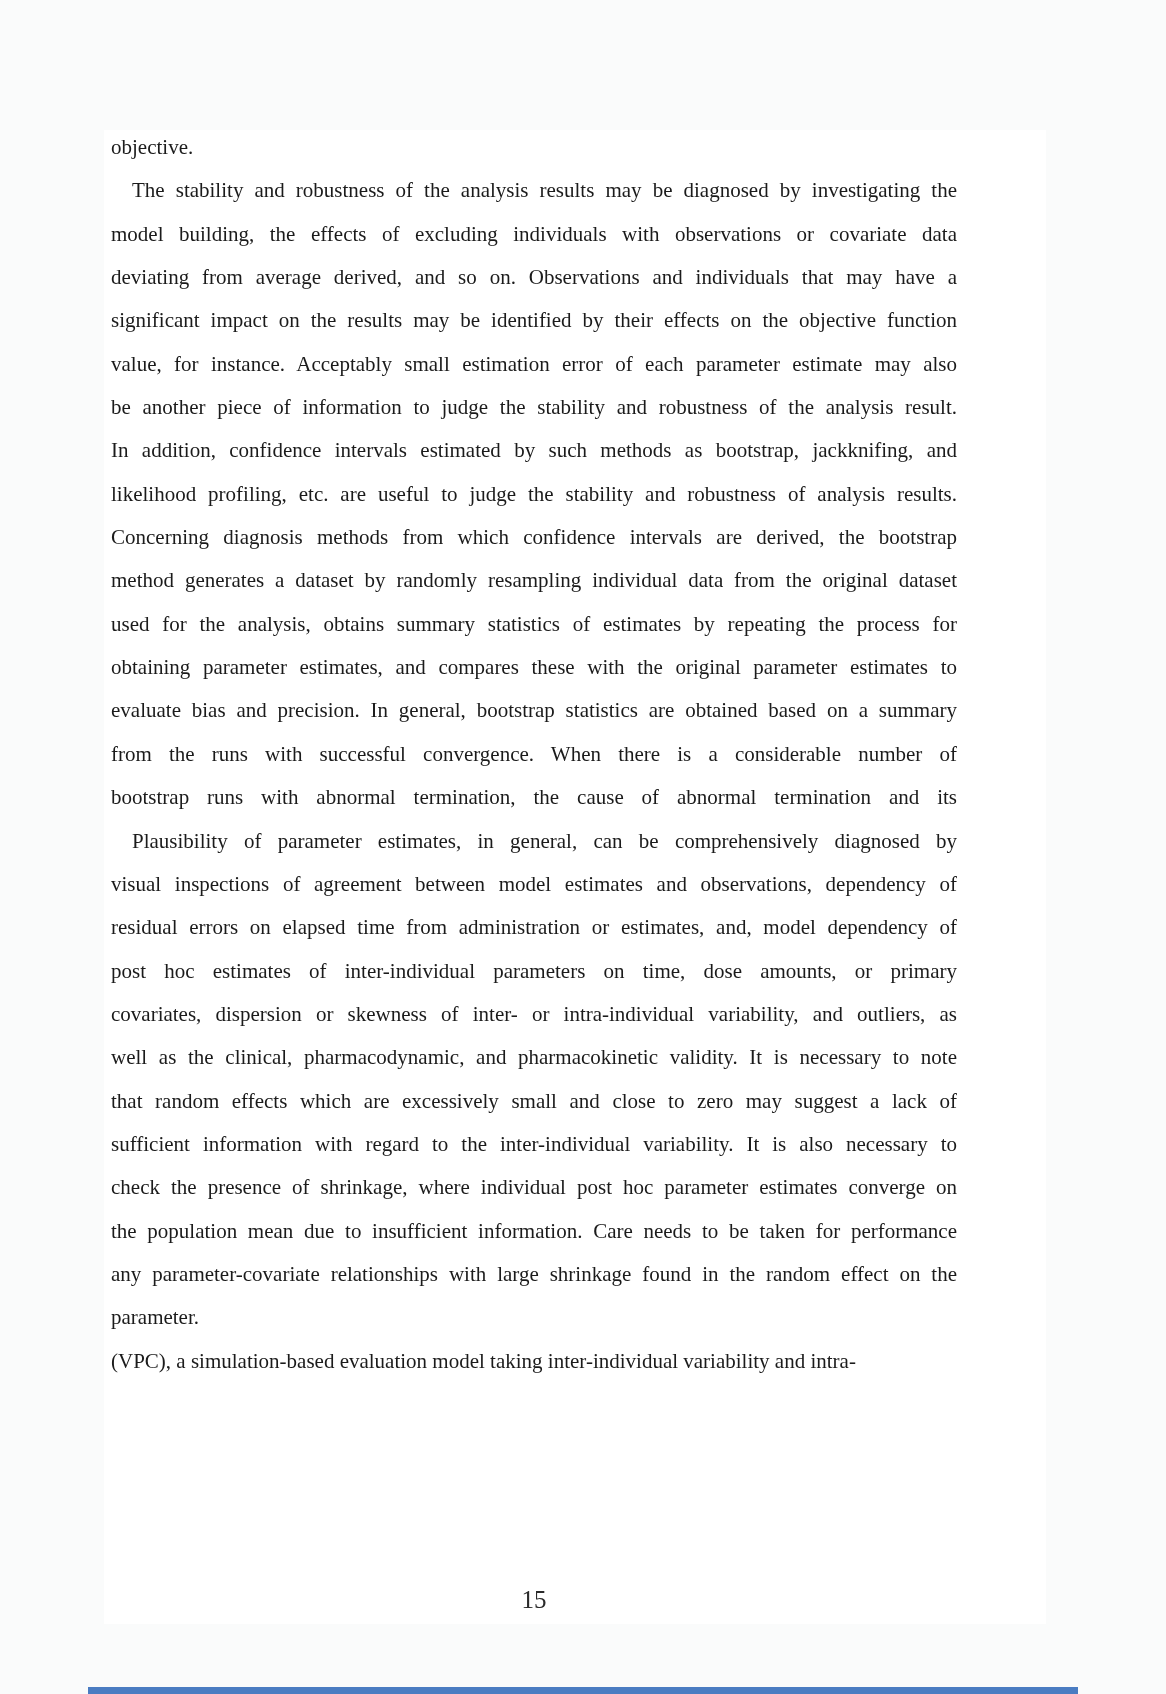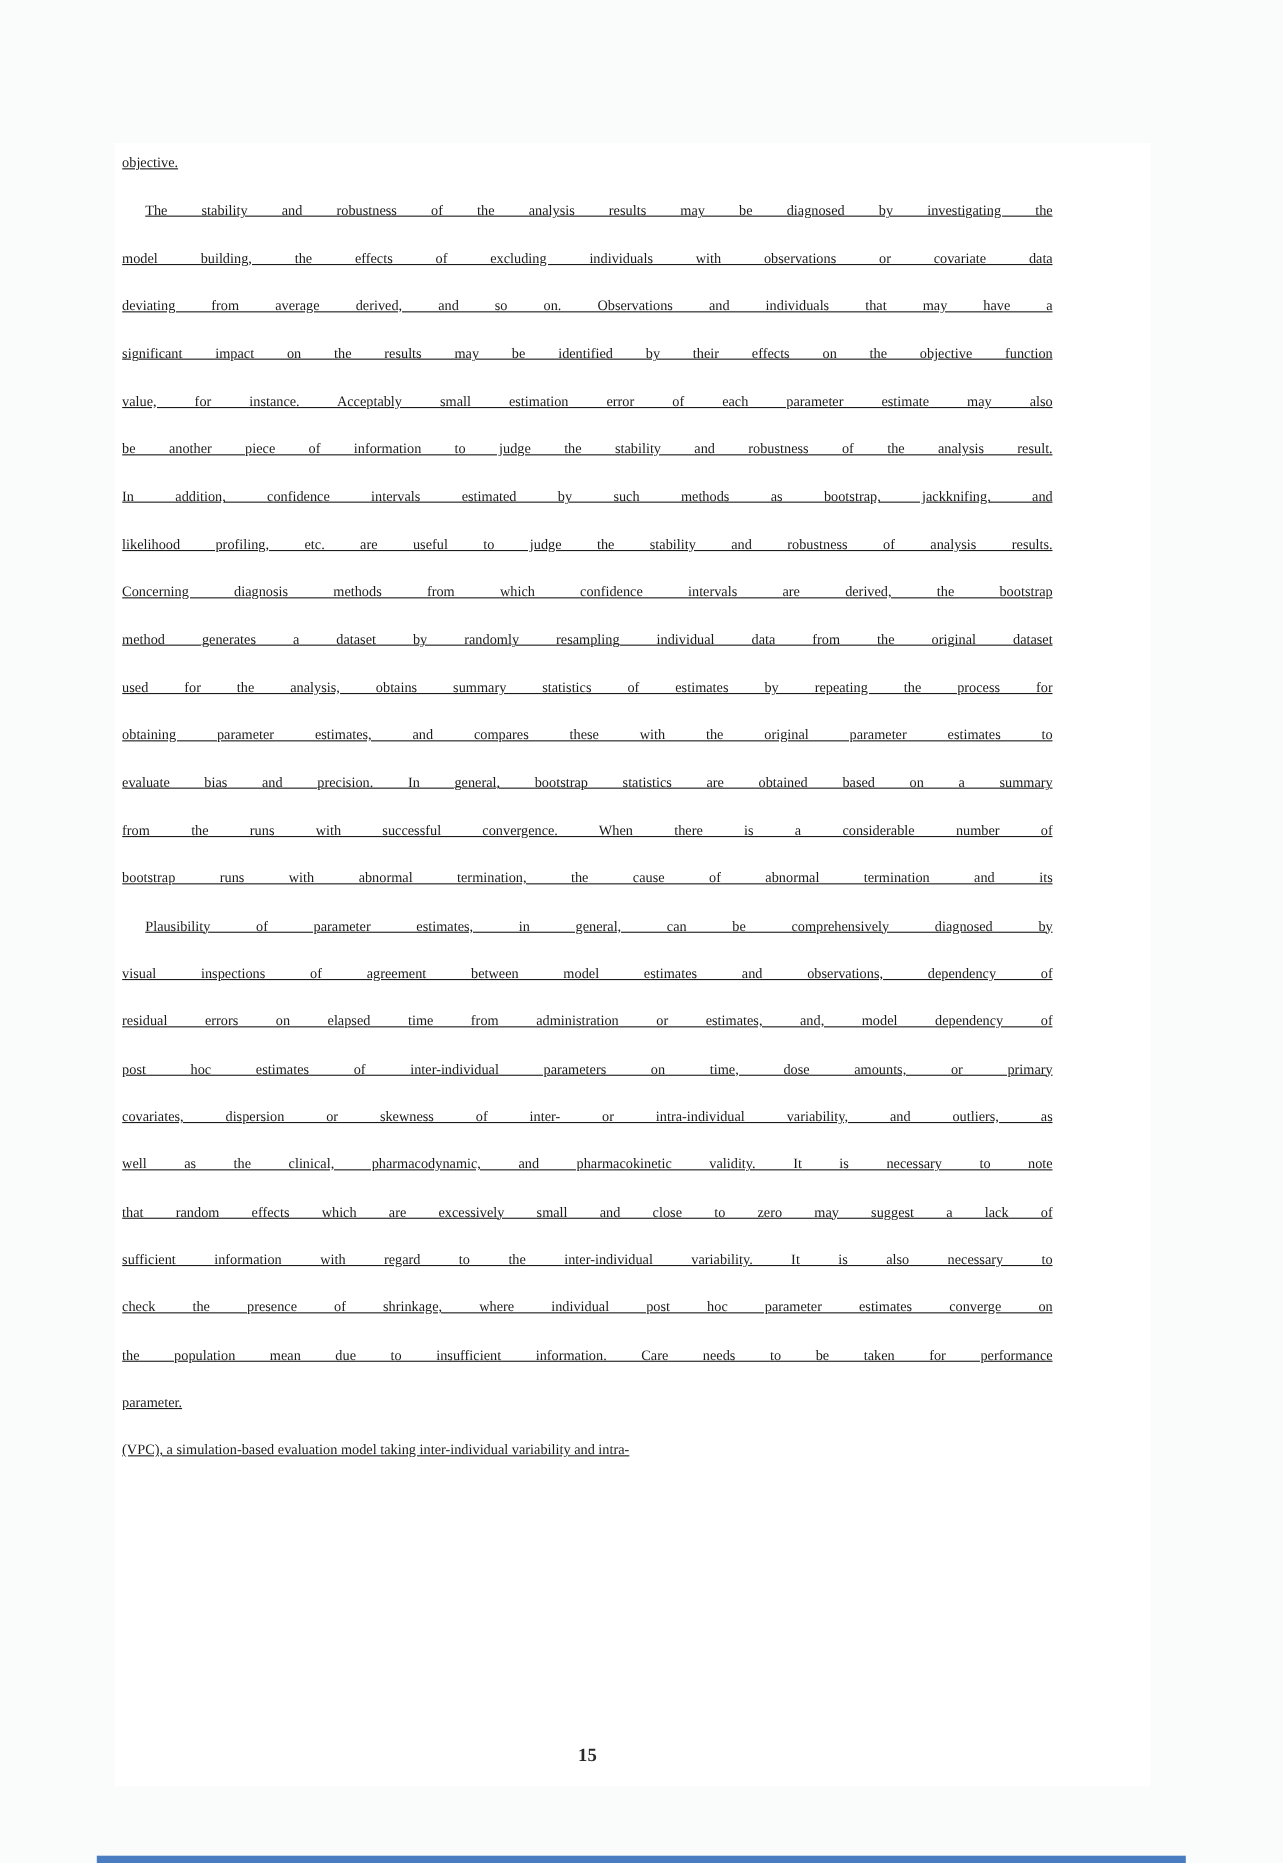--- a/index.html
+++ b/index.html
@@ -21,22 +21,21 @@
     width: 942px;
     height: 1494px;
     background: #ffffff;
   }
   .text-column {
     position: absolute;
     left: 111px;
     top: 126px;
     width: 846px;
     color: #1b1b1b;
-    font-size: 13px;
-    text-decoration: underline;
+    font-size: 21px;
   }
   .text-line {
     height: 43.35px;
     line-height: 43.35px;
     overflow: hidden;
     white-space: normal;
     text-align: justify;
   }
   
   .text-line.jl::after {
@@ -47,23 +46,22 @@
   }
   .text-line.indent {
     text-indent: 21px;
   }
   .page-number {
     position: absolute;
     left: 111px;
     top: 1586px;
     width: 846px;
     text-align: center;
-    font-size: 17px;
+    font-size: 25px;
     color: #2a2a2a;
-    font-weight: bold;
   }
   .footer-bar {
     position: absolute;
     left: 88px;
     bottom: 0;
     width: 990px;
     height: 7px;
   }
 </style>
 </head>
@@ -91,19 +89,20 @@
     <div class="text-line jl indent">Plausibility of parameter estimates, in general, can be comprehensively diagnosed by</div>
     <div class="text-line jl">visual inspections of agreement between model estimates and observations, dependency of</div>
     <div class="text-line jl">residual errors on elapsed time from administration or estimates, and, model dependency of</div>
     <div class="text-line jl">post hoc estimates of inter-individual parameters on time, dose amounts, or primary</div>
     <div class="text-line jl">covariates, dispersion or skewness of inter- or intra-individual variability, and outliers, as</div>
     <div class="text-line jl">well as the clinical, pharmacodynamic, and pharmacokinetic validity. It is necessary to note</div>
     <div class="text-line jl">that random effects which are excessively small and close to zero may suggest a lack of</div>
     <div class="text-line jl">sufficient information with regard to the inter-individual variability. It is also necessary to</div>
     <div class="text-line jl">check the presence of shrinkage, where individual post hoc parameter estimates converge on</div>
     <div class="text-line jl">the population mean due to insufficient information. Care needs to be taken for performance</div>
+    <div class="text-line jl">any parameter-covariate relationships with large shrinkage found in the random effect on the</div>
     <div class="text-line">parameter.</div>
     <div class="text-line">(VPC), a simulation-based evaluation model taking inter-individual variability and intra-</div>
   </div>
 
 <div class="page-number">15</div>
 
 <div class="footer-bar" style="background: rgb(74, 124, 194);"></div>
 
 </body></html>

